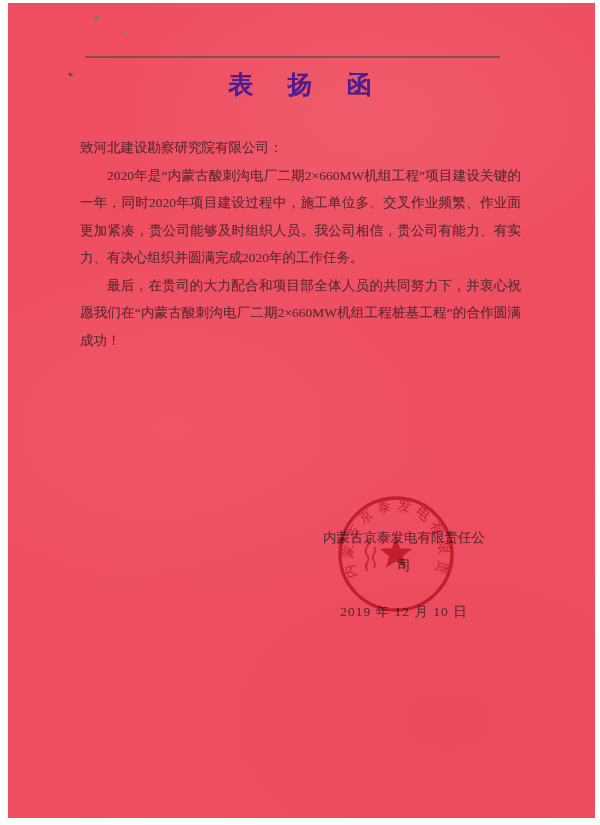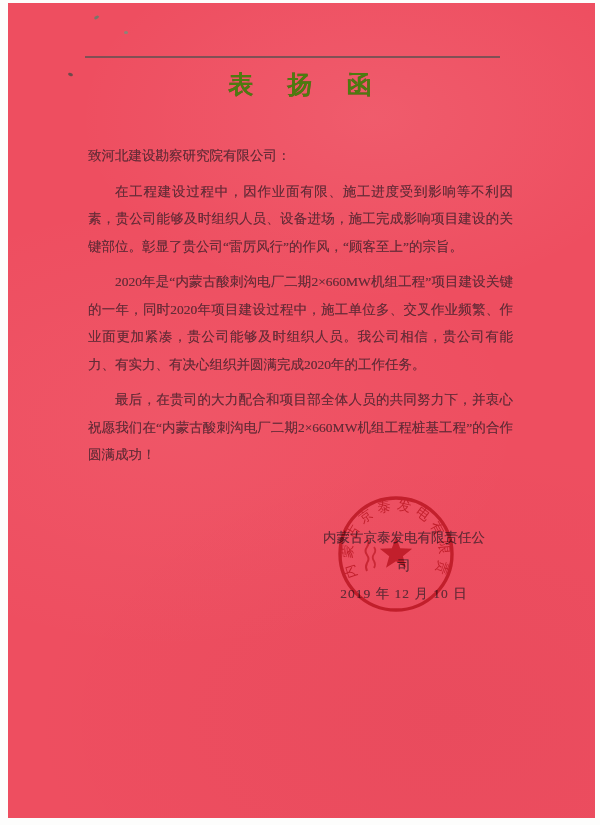--- a/index.html
+++ b/index.html
@@ -26,38 +26,38 @@
   }
   .top-rule{
     position:absolute;left:85px;top:56px;width:415px;height:2px;
     background:#6d5052;opacity:.85;
   }
   .letter-title{
     position:absolute;left:0;right:0;top:68px;
     text-align:center;
     font-size:25px;font-weight:600;
     letter-spacing:14px;padding-left:14px;
-    color:#4d7c0f;
+    color:#4c1d95;
     text-shadow:0 0 .5px rgba(60,20,30,.5);
   }
   .body-text{
     position:absolute;left:80px;top:134px;width:441px;
     font-size:13.5px;line-height:27.5px;
     text-align:justify;
     text-shadow:0 0 .4px rgba(70,20,35,.45);
   }
-  .body-text p{margin:8px;}
+  .body-text p{margin:0;}
   .body-text p.indent{text-indent:2em;}
   .signature-block{
     position:absolute;left:318px;top:524px;width:172px;
     text-align:center;
     font-size:13.5px;line-height:28px;
     text-shadow:0 0 .4px rgba(70,20,35,.45);
   }
-  .signature-date{letter-spacing:1px;}
+  .signature-date{letter-spacing:1px;margin-top:18px;}
   .seal{
     position:absolute;left:333px;top:491px;width:126px;height:126px;
     opacity:.78;
     mix-blend-mode:multiply;
     filter:blur(.3px);
   }
   .speck{position:absolute;border-radius:50%;}
   .speck-1{left:94px;top:16px;width:5px;height:3px;background:#77766a;transform:rotate(-30deg);}
   .speck-2{left:124px;top:31px;width:4px;height:3px;background:#8a8578;}
   .speck-3{left:68px;top:73px;width:5px;height:3px;background:#6e4a4a;transform:rotate(20deg);}
@@ -73,21 +73,20 @@
     <div class="top-rule"></div>
 
     <div class="speck speck-1"></div>
     <div class="speck speck-2"></div>
     <div class="speck speck-3"></div>
 
     <div class="letter-title">表 扬 函</div>
 
     <div class="body-text">
       <p>致河北建设勘察研究院有限公司：</p>
-      <p class="indent">在工程建设过程中，因作业面有限、施工进度受到影响等不利因素，贵公司能够及时组织人员、设备进场，施工完成影响项目建设的关键部位。彰显了贵公司“雷厉风行”的作风，“顾客至上”的宗旨。</p>
       <p class="indent">2020年是“内蒙古酸刺沟电厂二期2×660MW机组工程”项目建设关键的一年，同时2020年项目建设过程中，施工单位多、交叉作业频繁、作业面更加紧凑，贵公司能够及时组织人员。我公司相信，贵公司有能力、有实力、有决心组织并圆满完成2020年的工作任务。</p>
       <p class="indent">最后，在贵司的大力配合和项目部全体人员的共同努力下，并衷心祝愿我们在“内蒙古酸刺沟电厂二期2×660MW机组工程桩基工程”的合作圆满成功！</p>
     </div>
 
     <div class="signature-block">
       <div class="signature-company">内蒙古京泰发电有限责任公司</div>
       <div class="signature-date">2019 年 12 月 10 日</div>
     </div>
 
     <svg class="seal" viewBox="0 0 126 126" xmlns="http://www.w3.org/2000/svg">

